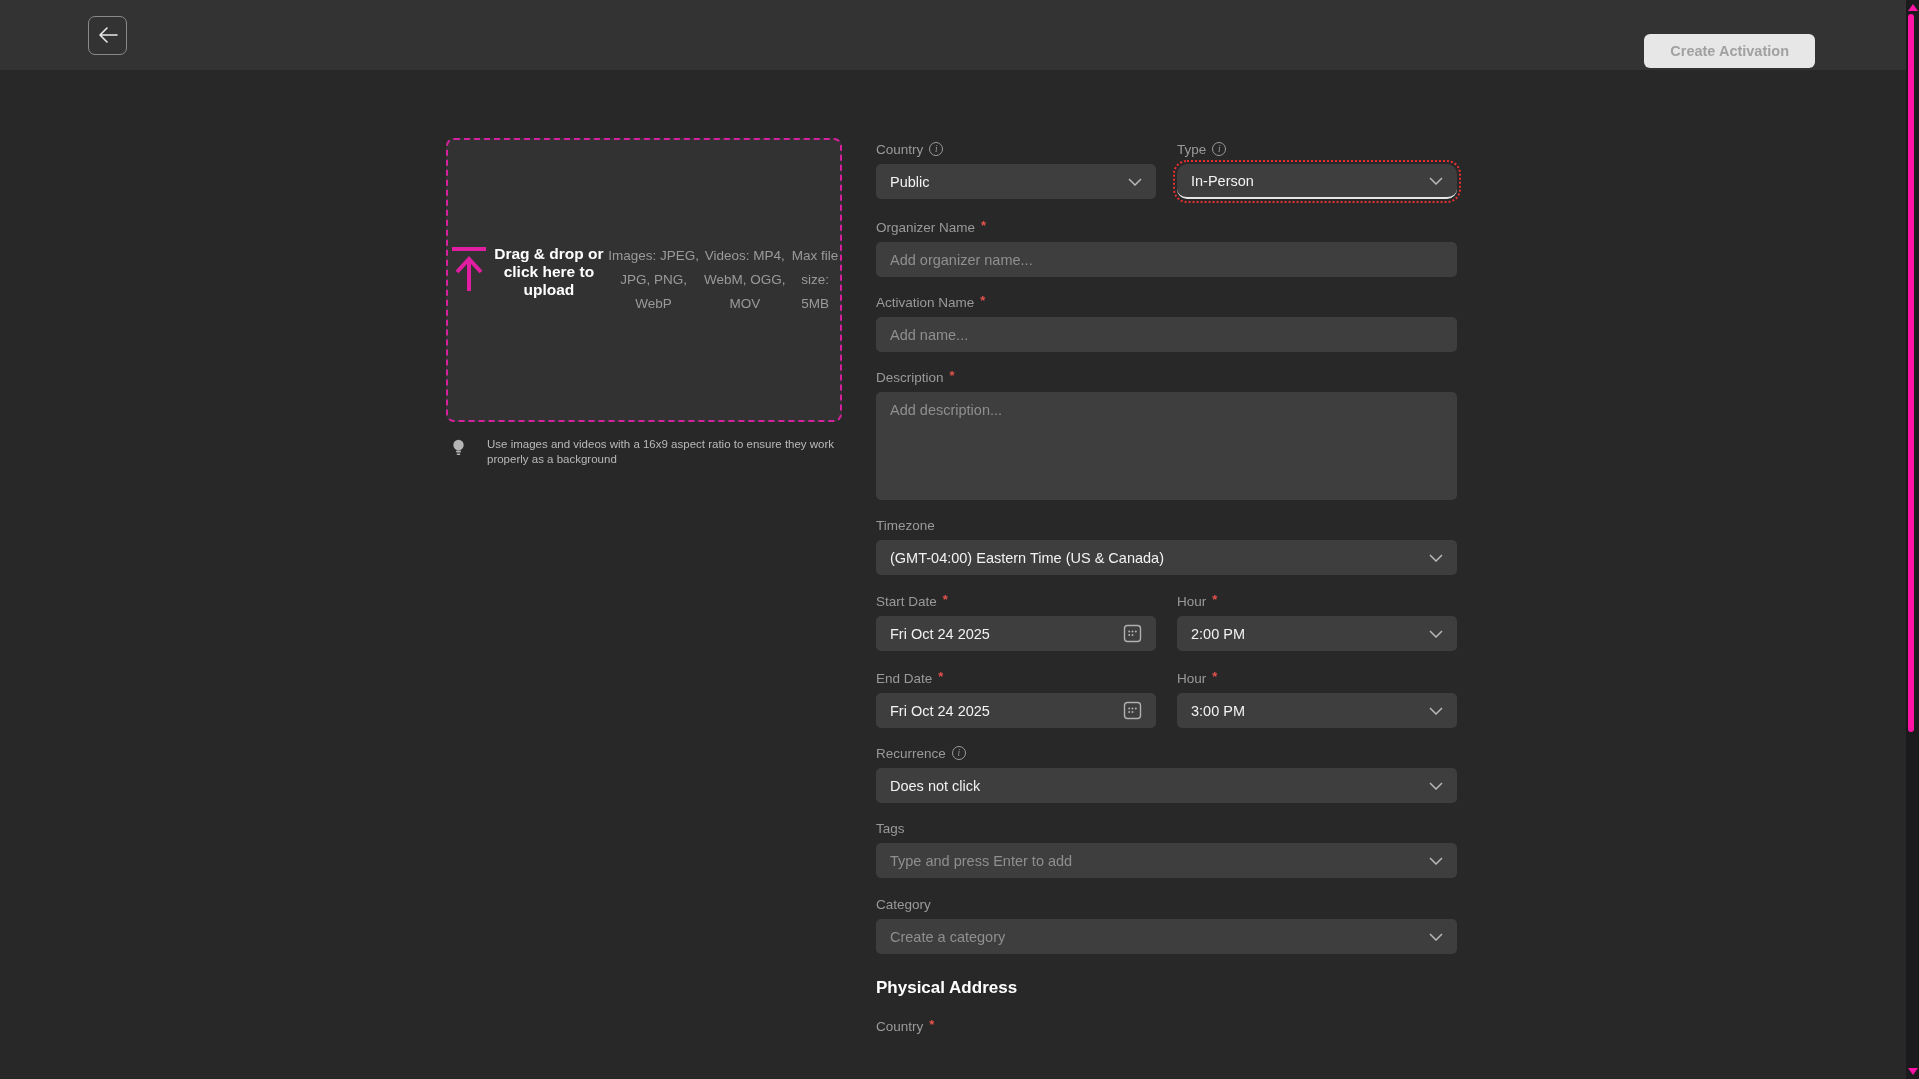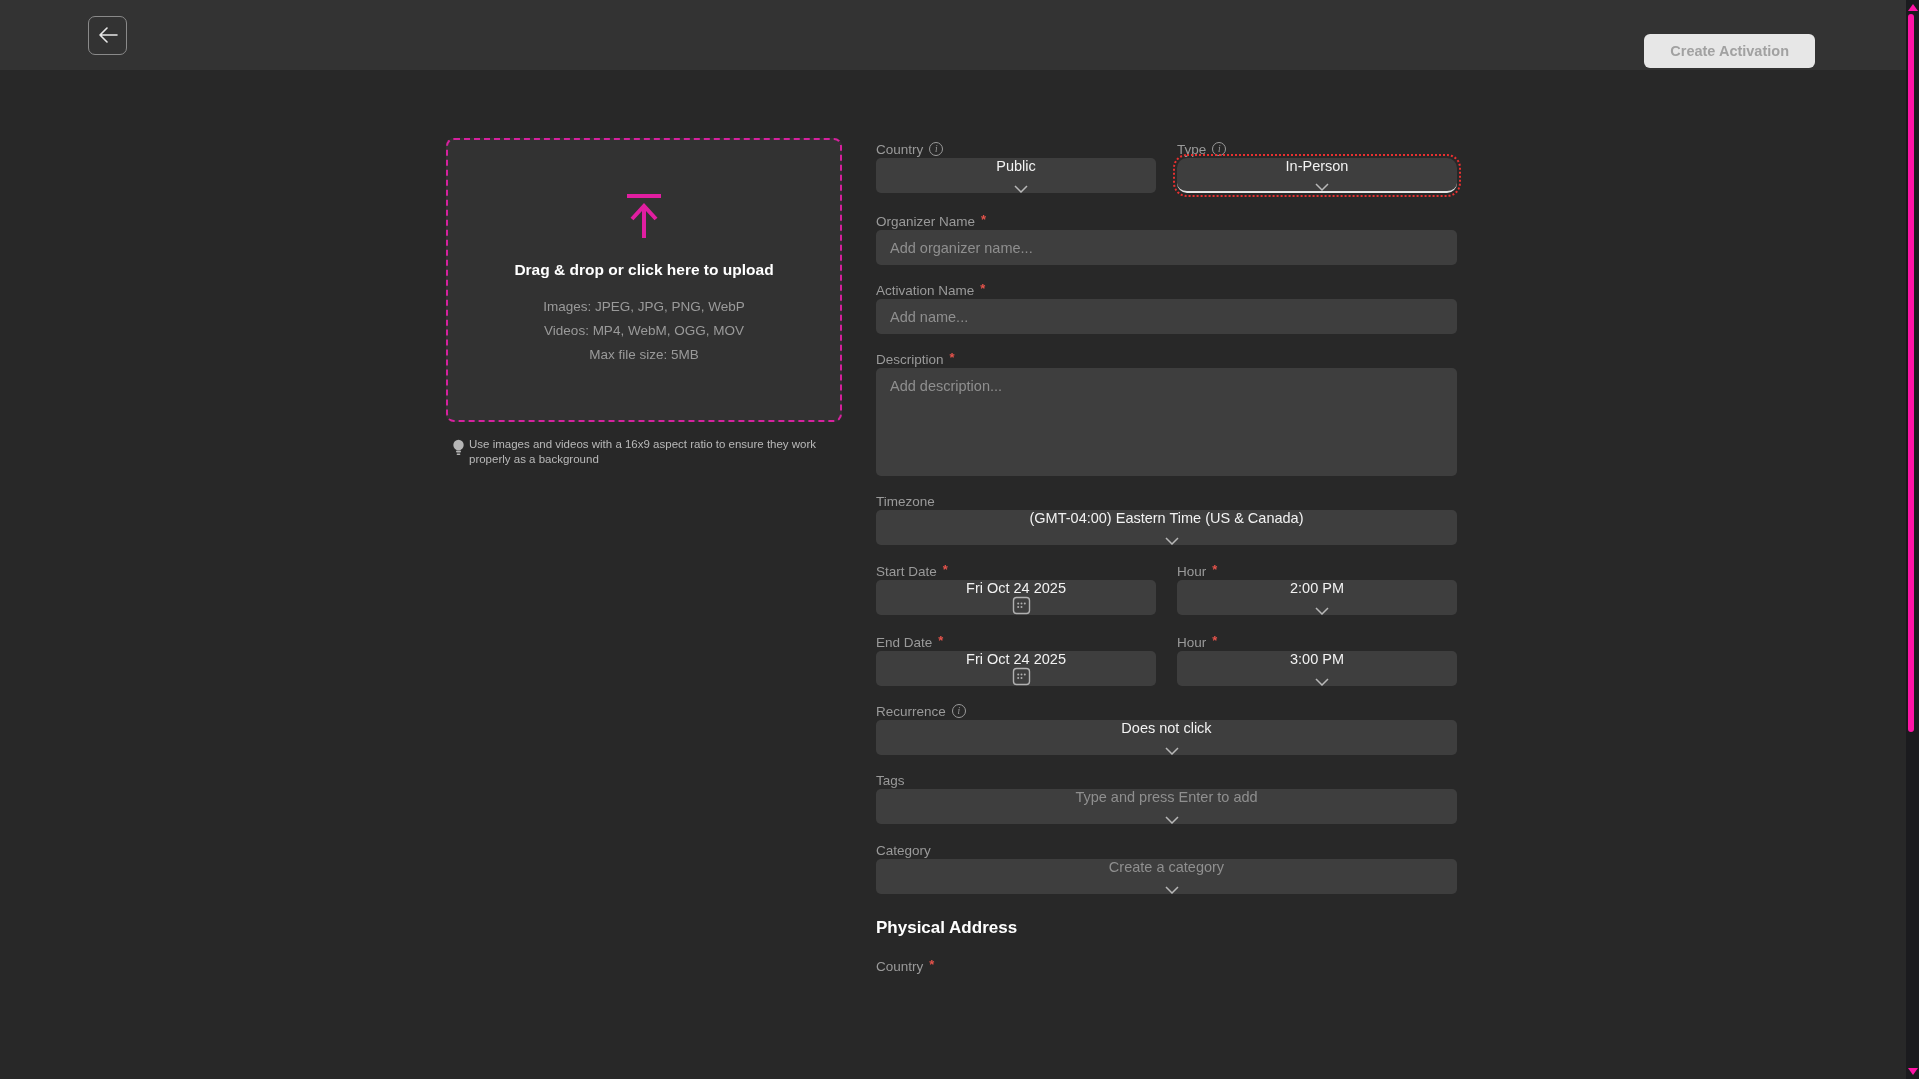--- a/index.html
+++ b/index.html
@@ -46,52 +46,52 @@
   }
   .scroll-thumb {
     position: absolute; top: 14px; left: 2px; width: 6px; height: 718px;
     background: #ff14a6; border-radius: 4px;
   }
 
   
   .dropzone {
     position: absolute; left: 446px; top: 138px; width: 396px; height: 284px;
     background: #323232; border: 2px dashed #d6219e; border-radius: 8px;
-    display: flex; flex-direction: column; align-items: center; justify-content: center;
+    display: flex; flex-direction: row; align-items: center; justify-content: center;
     text-align: center; cursor: pointer;
   }
   .upload-arrow { margin-bottom: 22px; }
   .dz-title { color: #ffffff; font-weight: bold; font-size: 15.5px; margin-bottom: 16px; }
   .dz-sub { color: #9a9a9a; font-size: 13.5px; line-height: 24px; }
 
   .hint-row {
     position: absolute; left: 452px; top: 437px; width: 396px;
-    display: flex; gap: 4px; align-items: flex-start;
+    display: flex; gap: 22px; align-items: flex-start;
   }
   .hint-text { color: #b9b9b9; font-size: 11.5px; line-height: 15px; max-width: 370px; }
 
   
   .form-col { position: absolute; left: 876px; top: 140px; width: 581px; }
   .row2 { display: flex; gap: 21px; }
   .row2 > div { width: 280px; }
 
   .f-label {
     color: #9a9a9a; font-size: 13.5px; height: 18px; display: flex; align-items: center; gap: 6px;
   }
   .req { color: #e5534b; font-size: 13px; font-weight: bold; position: relative; top: -2px; }
   .info-ic {
     width: 14px; height: 14px; border: 1px solid #9a9a9a; border-radius: 50%;
     display: inline-flex; align-items: center; justify-content: center;
     color: #9a9a9a; font-size: 9.5px; font-family: "Liberation Serif", serif; font-style: italic;
   }
 
   .field {
-    height: 35px; background: #3e3e3e; border-radius: 5px;
+    margin-top: 6px; height: 35px; background: #3e3e3e; border-radius: 5px;
     display: flex; align-items: center; justify-content: space-between;
-    padding: 0 14px; font-size: 14.5px; color: #f2f2f2; cursor: pointer; flex-direction: column;
+    padding: 0 14px; font-size: 14.5px; color: #f2f2f2; cursor: pointer;
   }
   .field .val { white-space: nowrap; overflow: hidden; }
   .field .ph { color: #8f8f8f; }
 
   input.field, textarea.field {
     width: 100%; border: none; outline: none; color: #f2f2f2;
     font-family: "Liberation Sans", sans-serif; font-size: 14.5px; display: block;
   }
   input.field::placeholder, textarea.field::placeholder { color: #8f8f8f; }
   textarea.field { height: 108px; padding: 9px 14px; resize: none; line-height: 19px; }

